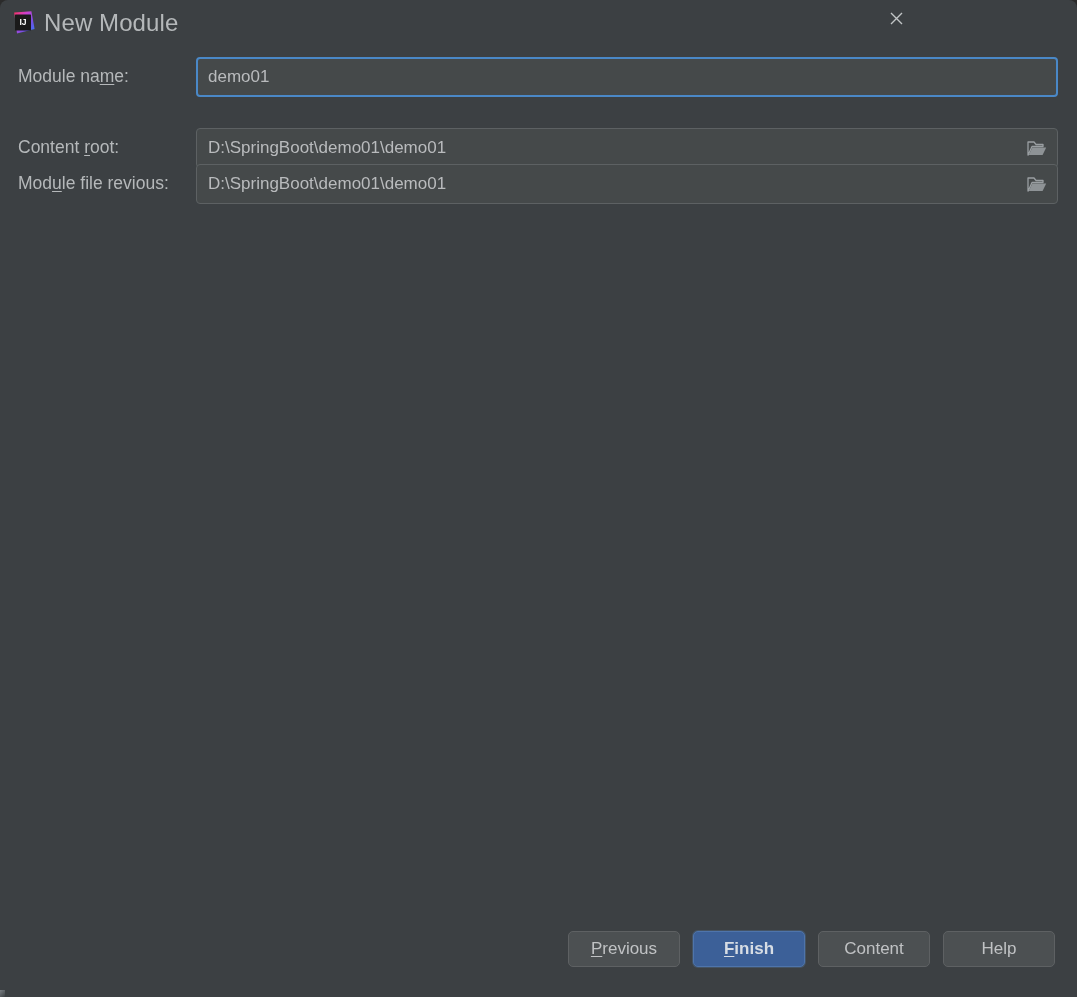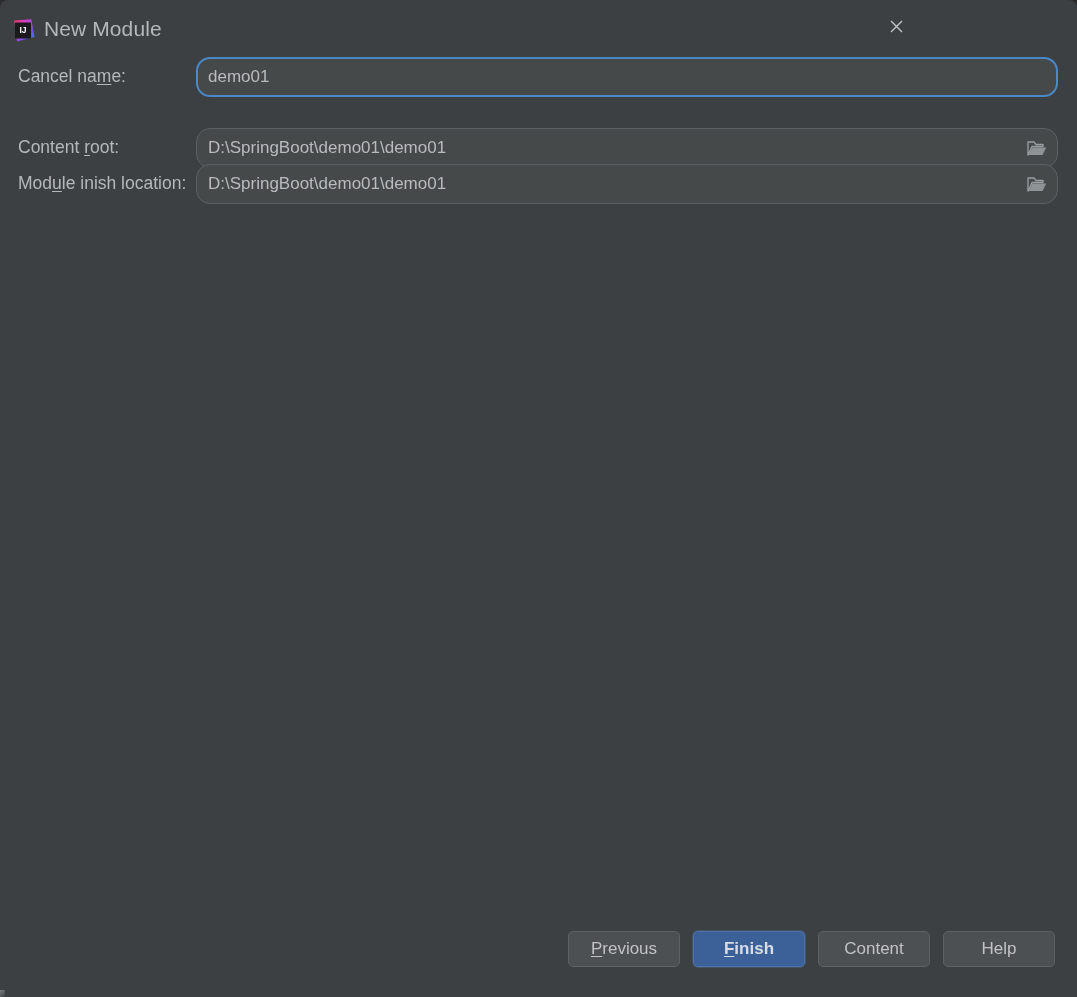--- a/index.html
+++ b/index.html
@@ -20,38 +20,38 @@
     height: 997px;
     background: #3c4043;
     border-radius: 8px 8px 0 0;
     overflow: hidden;
     color: #bbbbbb;
   }
 
   
   .titlebar {
     position: absolute;
-    left: 0; top: 8px;
+    left: 0; top: 0;
     width: 919px;
     height: 45px;
   }
   .app-icon {
     position: absolute;
     left: 11px;
     top: 10px;
     width: 25px;
     height: 25px;
   }
   .app-icon svg { display: block; width: 25px; height: 25px; }
 
   .title-text {
     position: absolute;
     left: 44px;
     top: 9px;
-    font-size: 21px;
+    font-size: 24px;
     color: #b5b8ba;
     letter-spacing: 0.1px;
     white-space: nowrap;
   }
 
   .close-btn {
     position: absolute;
     right: 0;
     top: 0;
     width: 46px;
@@ -97,21 +97,21 @@
     left: 196px;
     width: 862px;
   }
 
   .text-field {
     position: relative;
     width: 100%;
     height: 40px;
     background: #45494a;
     border: 1px solid #5d6163;
-    border-radius: 14px;
+    border-radius: 4px;
     display: flex;
     align-items: center;
     cursor: text;
   }
   .text-field.focused {
     border: 2px solid #4a88c7;
     background: #45494a;
     height: 40px;
   }
   .field-value {
@@ -213,21 +213,21 @@
     <div class="close-btn">
       <svg width="17" height="17" viewBox="0 0 17 17" xmlns="http://www.w3.org/2000/svg">
         <path d="M3 3 L14 14 M14 3 L3 14" stroke="#c2c5c7" stroke-width="1.4" fill="none"></path>
       </svg>
     </div>
   </div>
 
   <div class="form">
 
     <div class="row row-1">
-      <div class="row-label"><span>Cancel na</span><span class="mn">m</span><span>e:</span></div>
+      <div class="row-label"><span>Module na</span><span class="mn">m</span><span>e:</span></div>
       <div class="field-wrap">
         <div class="text-field focused">
           <span class="field-value">demo01</span>
         </div>
       </div>
     </div>
 
     <div class="row row-2">
       <div class="row-label"><span>Content </span><span class="mn">r</span><span>oot:</span></div>
       <div class="field-wrap">
@@ -239,21 +239,21 @@
                 <path d="M1 15 L1 2 L7 2 L9 4.5 L16 4.5 L16 6.5 L5 6.5 L1.2 15 Z" fill="none" stroke="#9a9fa2" stroke-width="1.3" stroke-linejoin="round"></path>
                 <path d="M5.4 7.6 L19.2 7.6 L15.6 15 L1.8 15 Z" fill="#8e9396"></path>
               </svg>
             </span>
           </div>
         </div>
       </div>
     </div>
 
     <div class="row row-3">
-      <div class="row-label"><span>Mod</span><span class="mn">u</span><span>le inish location:</span></div>
+      <div class="row-label"><span>Mod</span><span class="mn">u</span><span>le file revious:</span></div>
       <div class="field-wrap">
         <div class="text-field">
           <span class="field-value">D:\SpringBoot\demo01\demo01</span>
           <div class="browse-btn">
             <span>
               <svg width="21" height="17" viewBox="0 0 21 17" xmlns="http://www.w3.org/2000/svg">
                 <path d="M1 15 L1 2 L7 2 L9 4.5 L16 4.5 L16 6.5 L5 6.5 L1.2 15 Z" fill="none" stroke="#9a9fa2" stroke-width="1.3" stroke-linejoin="round"></path>
                 <path d="M5.4 7.6 L19.2 7.6 L15.6 15 L1.8 15 Z" fill="#8e9396"></path>
               </svg>
             </span>

